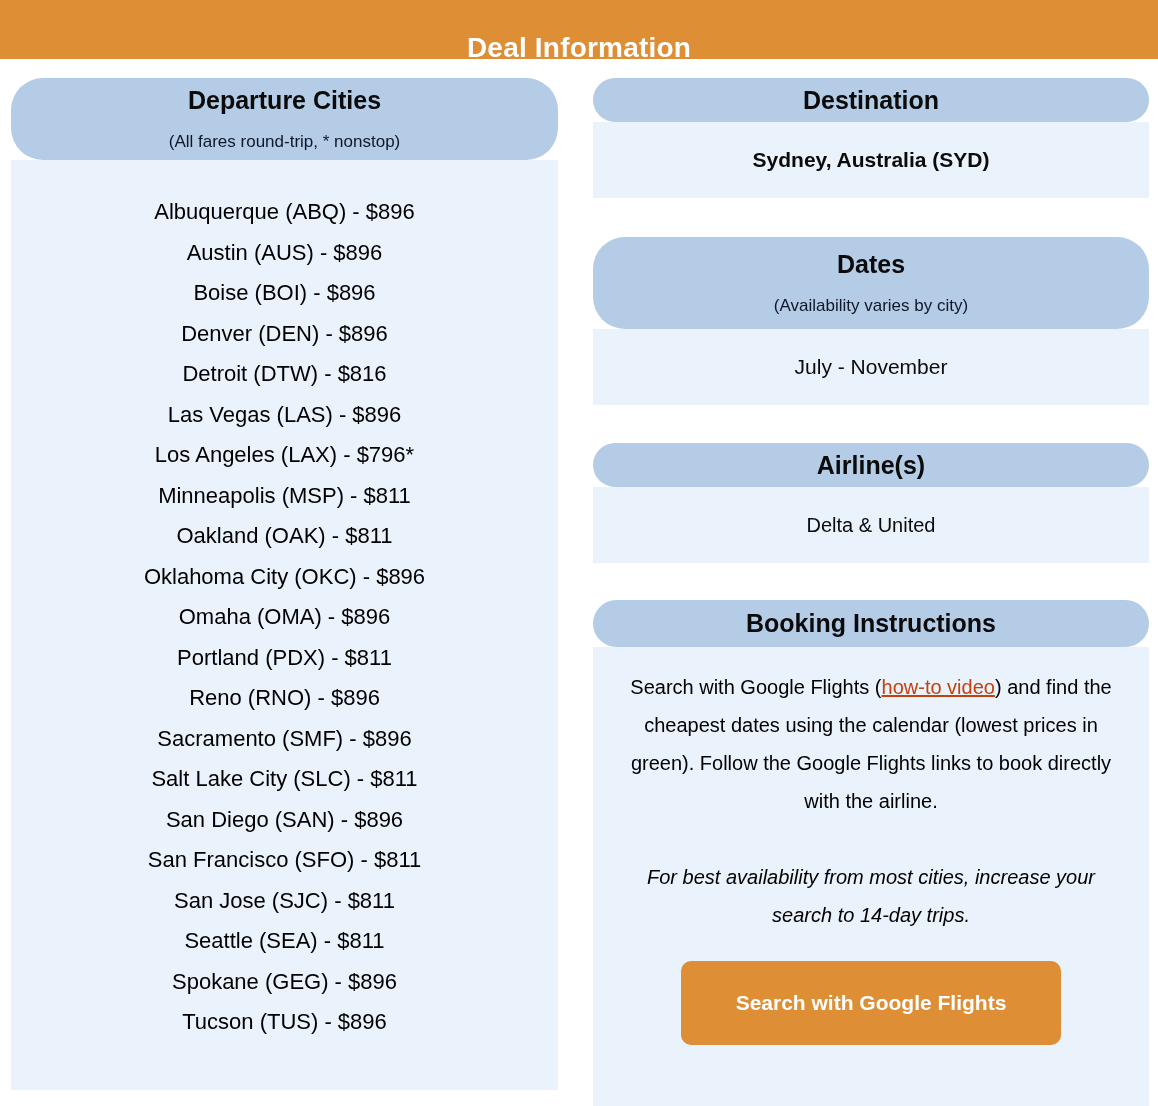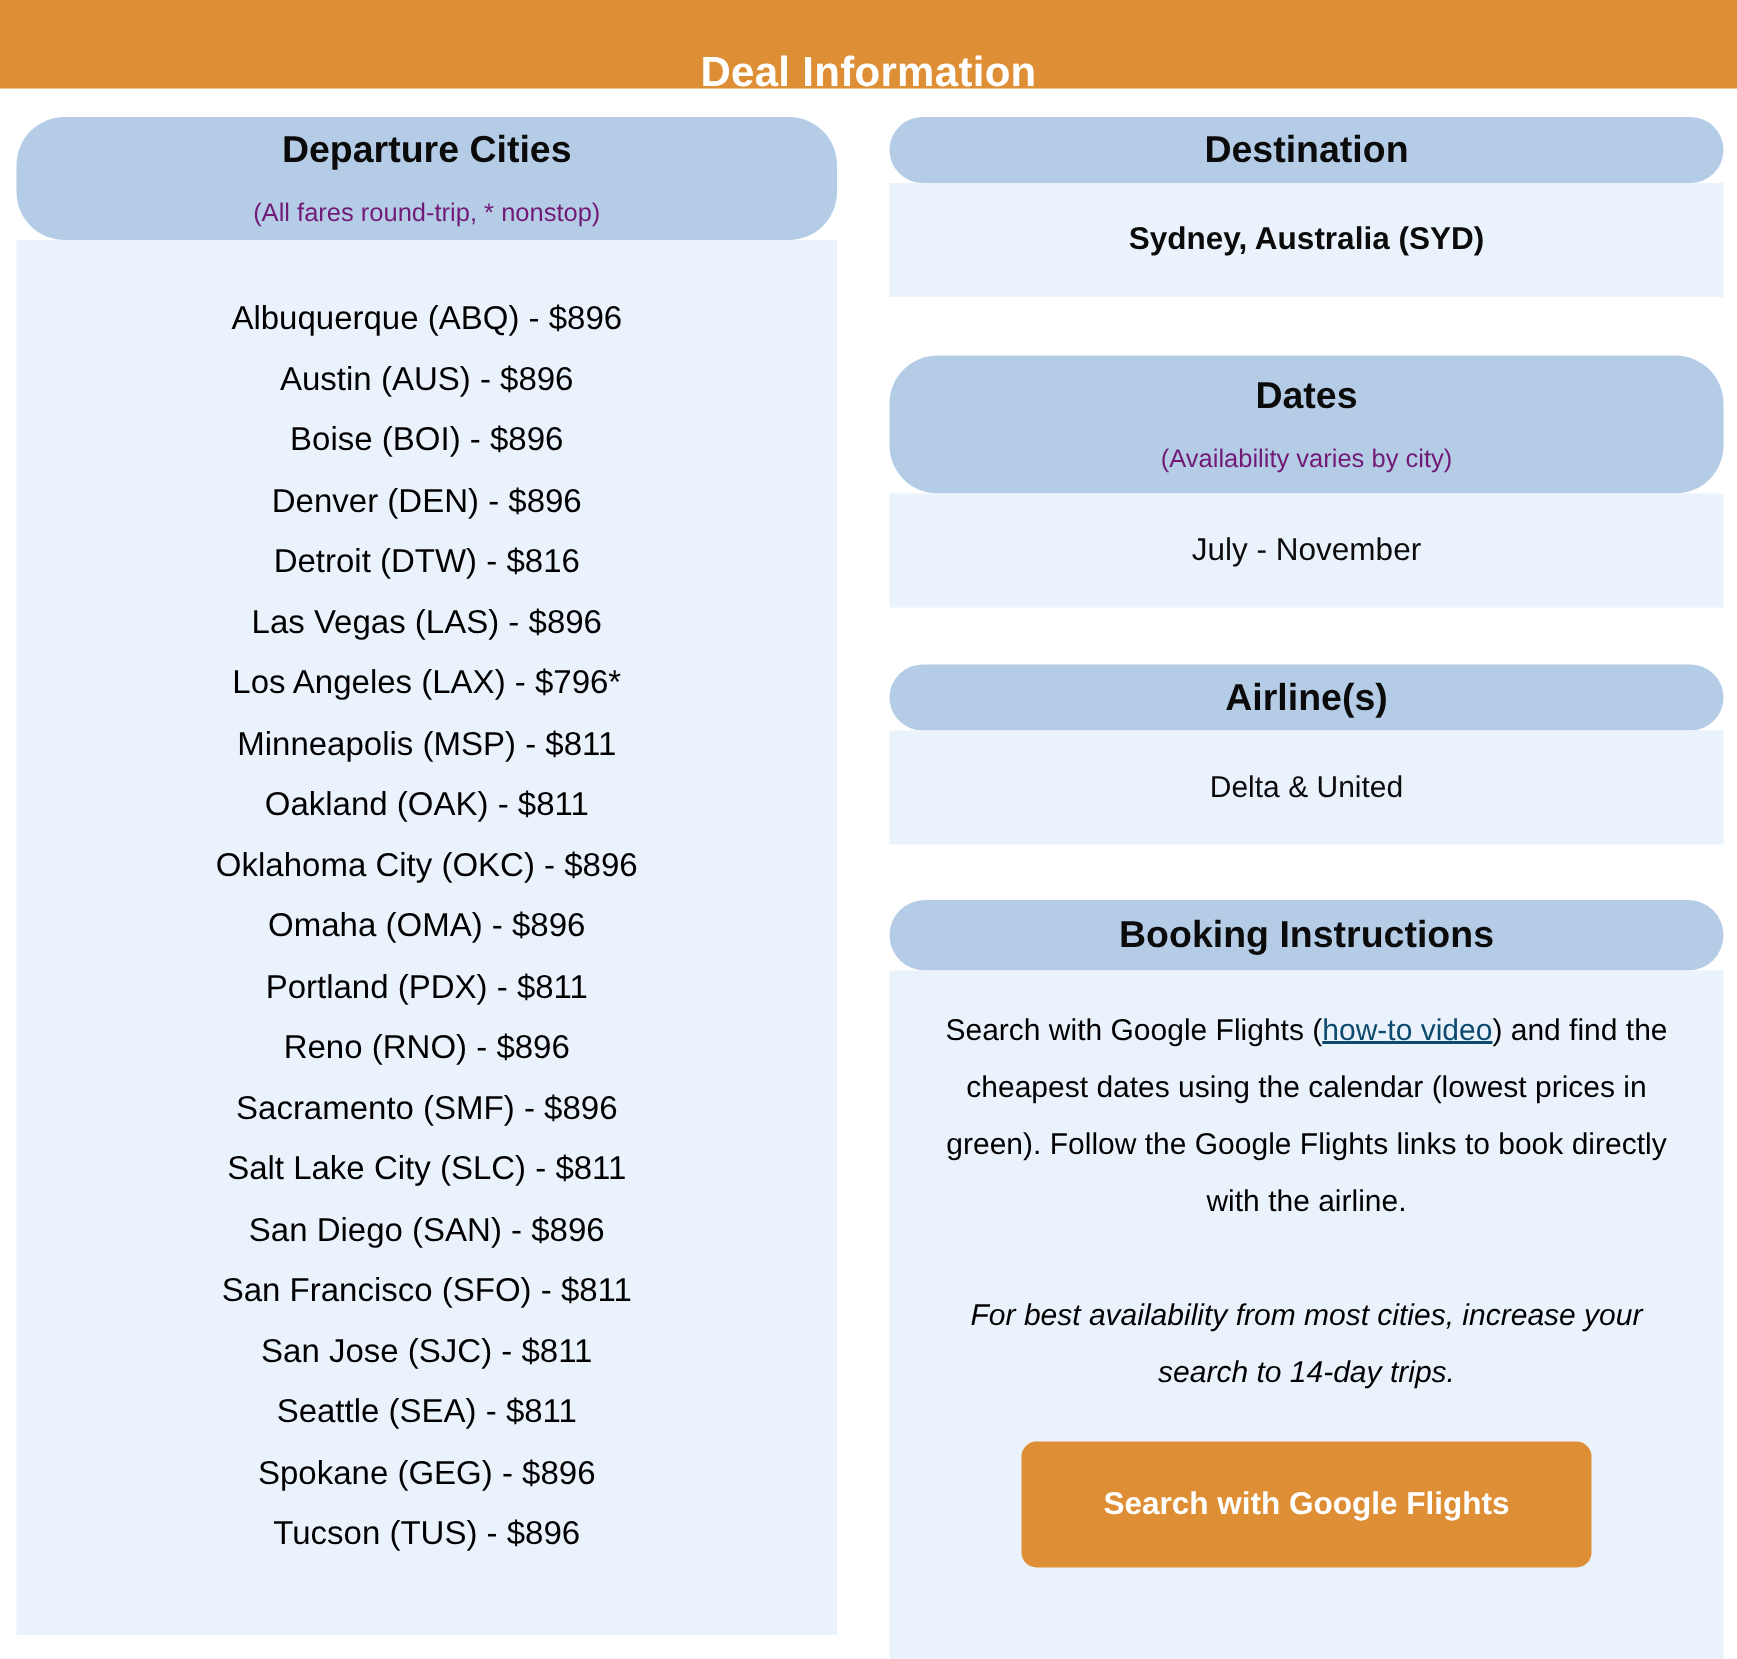--- a/index.html
+++ b/index.html
@@ -19,21 +19,21 @@
   }
   .banner h1 {
     color: #ffffff; font-size: 28px; font-weight: bold; letter-spacing: .2px; margin-top: 36px;
   }
   .card { position: absolute; text-align: center; }
   .card-header {
     background: #B4CCE6;
     display: flex; flex-direction: column; align-items: center; justify-content: center; border-radius: 32px;
   }
   .card-header .title { font-size: 25px; font-weight: bold; color: #0b0b0b; }
-  .card-header .subtitle { font-size: 17px; color: #701a75; margin-top: 17px; }
+  .card-header .subtitle { font-size: 17px; color: #0f172a; margin-top: 17px; }
   .card-body { background: #EAF2FC; }
 
   
   .left-card { left: 11px; top: 78px; width: 547px; }
   .left-card .card-header { height: 82px; }
   .left-card .card-body { height: 930px; padding-top: 32px; }
   .city-row { font-size: 22px; line-height: 40.5px; color: #000; }
 
   
   .right-card { left: 593px; width: 556px; }
@@ -47,21 +47,21 @@
   .dates-card { top: 237px; }
   .dates-value { font-size: 21px; }
 
   .air-card { top: 443px; }
   .air-value { font-size: 20px; }
 
   .book-card { top: 600px; }
   .book-card .card-header { height: 47px; }
   .book-card .card-body { height: 459px; padding: 21px 28px 0 28px; }
   .book-para { font-size: 20px; line-height: 38px; color: #000; }
-  .book-para a { color: #0c4a6e; text-decoration: underline; }
+  .book-para a { color: #c2410c; text-decoration: underline; }
   .book-note { font-size: 20px; line-height: 38px; font-style: italic; margin-top: 38px; color: #000; }
   .gf-button {
     display: block;
     margin: 27px auto 2px auto;
     width: 380px; height: 84px;
     background: #DE8F35;
     border: none; border-radius: 10px;
     color: #ffffff; font-size: 21px; font-weight: bold;
     font-family: "Liberation Sans", sans-serif;
     cursor: pointer;

